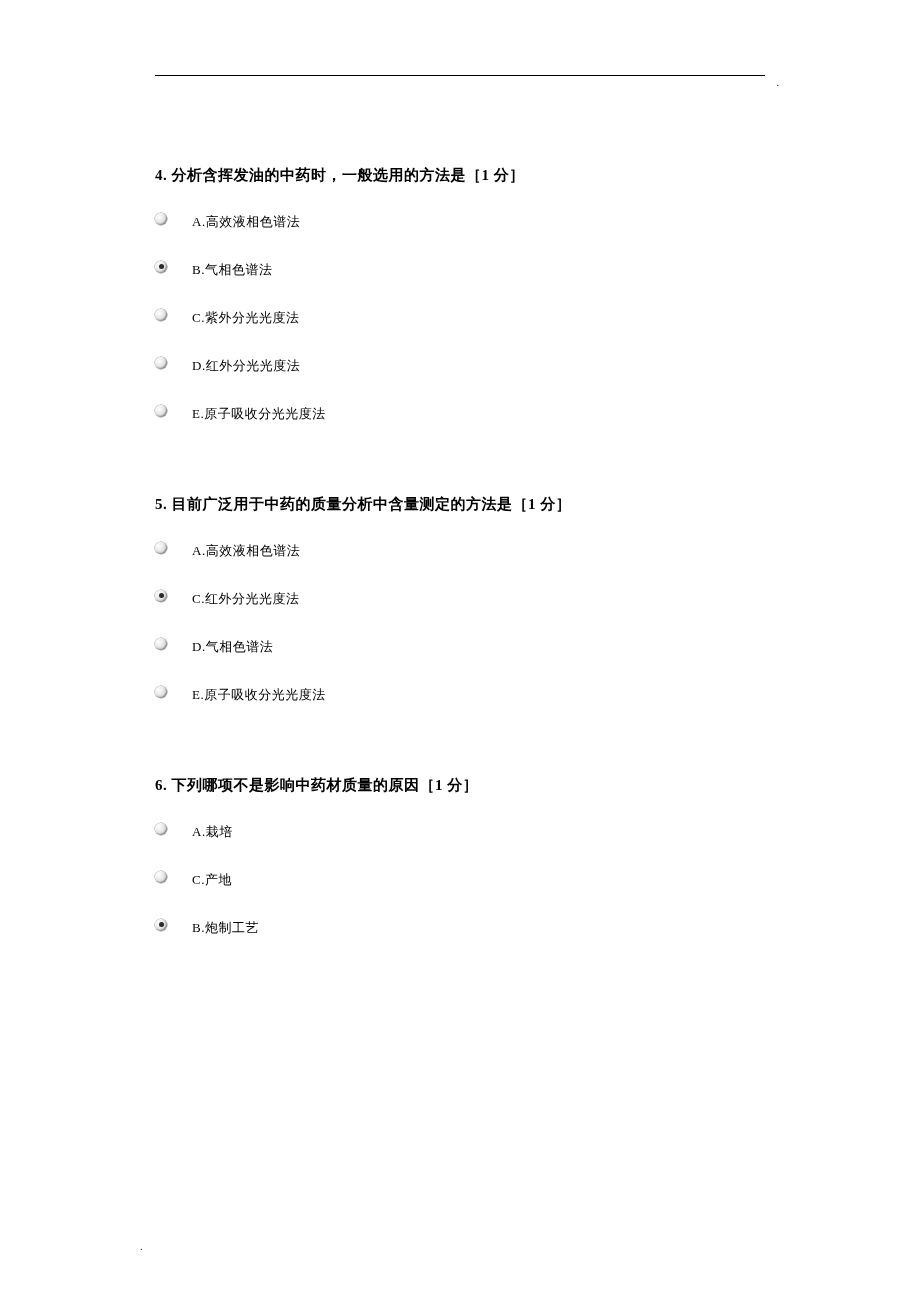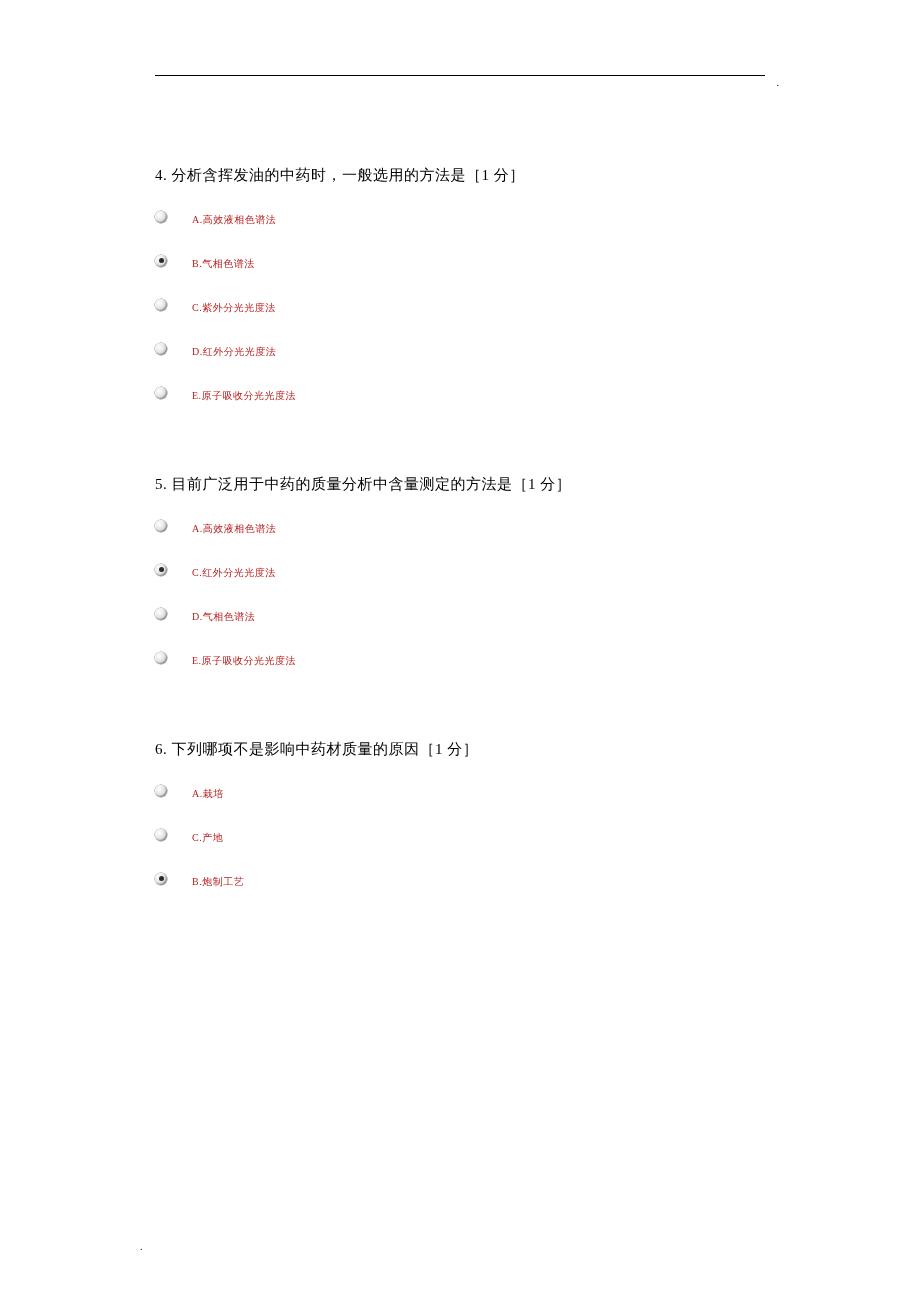--- a/index.html
+++ b/index.html
@@ -30,20 +30,21 @@
       color: #000;
     }
     .question-block {
       margin-bottom: 72px;
     }
     .question-text {
       font-size: 15px;
       color: #000;
       margin-bottom: 28px;
       letter-spacing: 0.5px;
+      font-weight: bold;
     }
     .option-row {
       display: flex;
       align-items: center;
       margin-bottom: 30px;
     }
     .radio-icon {
       width: 13px;
       height: 13px;
       margin-right: 24px;
@@ -63,22 +64,22 @@
       content: '';
       position: absolute;
       width: 5px;
       height: 5px;
       background: #2a2a2a;
       border-radius: 50%;
       top: 3.5px;
       left: 3.5px;
     }
     .option-label {
-      font-size: 10px;
-      color: #b91c1c;
+      font-size: 13px;
+      color: #000000;
       letter-spacing: 0.5px;
     }
     .footer-dot {
       position: absolute;
       left: 140px;
       bottom: 50px;
       font-size: 10px;
       color: #000;
     }
   </style>

